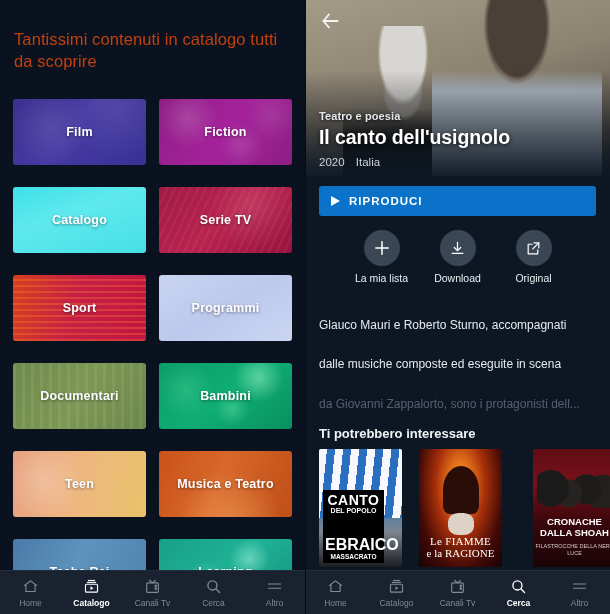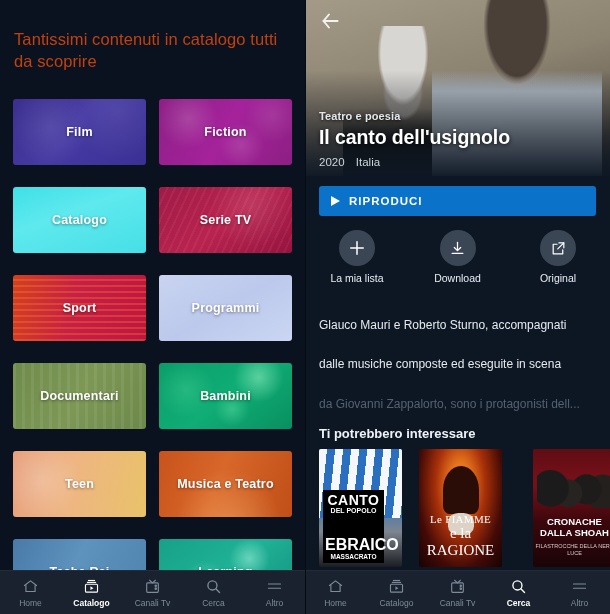--- a/index.html
+++ b/index.html
@@ -111,21 +111,21 @@
   .detail-body { padding:0 14px; }
   .play-btn {
     display:flex; align-items:center; gap:9px;
     height:30px; background:#0a72c8; border-radius:3px;
     padding:0 12px; margin-top:10px; cursor:pointer;
   }
   .play-btn .ptxt { font-size:11.5px; font-weight:700; letter-spacing:1px; color:#fff; }
   .tri { width:0; height:0; border-left:9px solid #fff; border-top:5.5px solid transparent;
          border-bottom:5.5px solid transparent; }
 
-  .actions { display:flex; justify-content:space-between; padding:14px 14px 0 14px; }
+  .actions { display:flex; justify-content:center; padding:14px 14px 0 14px; }
   .action { display:flex; flex-direction:column; align-items:center; gap:6px; cursor:pointer; width:76px; }
   .circ { width:36px; height:36px; border-radius:50%; background:#3b4654;
           display:flex; align-items:center; justify-content:center; }
   .action .alabel { font-size:10.5px; color:#e9edf1; }
 
   .synopsis { padding:12px 14px 0 14px; position:relative; }
   .synopsis p { font-size:12px; line-height:1.62; color:#e6eaee;margin-top:20px; }
   .synopsis p.fade { color:#566170; }
 
   .rec-title { font-size:13px; font-weight:600; color:#f0f3f6; padding:12px 14px 8px 14px; }
@@ -145,21 +145,21 @@
   .p1 .l4 { font-size:6.5px; }
 
   .p2 { background:radial-gradient(ellipse at 50% 30%, #e8761d 0 18%, #a8300a 42%, #430a06 72%, #160303 100%); }
   .p2 .fig { position:absolute; left:50%; top:14%; transform:translateX(-50%);
       width:36px; height:48px; background:#2a0d07; border-radius:50% 50% 18% 18%; }
   .p2 .face { position:absolute; left:50%; top:54%; transform:translateX(-50%);
       width:26px; height:22px; background:#dcd2c6; border-radius:40%; }
   .p2 .t { position:absolute; left:0; right:0; bottom:8px; text-align:center; color:#fff;
       font-family:"Liberation Serif", serif; }
   .p2 .t .a { font-size:11px; display:block; letter-spacing:.3px; }
-  .p2 .t .b { font-size:15px; display:block; }
+  .p2 .t .b { font-size:11px; display:block; }
 
   .p3 { background:linear-gradient(180deg,#5f0d14 0%,#7a1019 30%,#3a070c 62%,#1a0407 100%);margin-left:14px; }
   .p3 .heads { position:absolute; top:8%; left:4px; right:4px; height:42%;
       background:
         radial-gradient(circle at 18% 60%, #1b1b1b 0 26%, transparent 28%),
         radial-gradient(circle at 42% 70%, #262320 0 24%, transparent 26%),
         radial-gradient(circle at 66% 62%, #1e1c1a 0 25%, transparent 27%),
         radial-gradient(circle at 88% 68%, #23201d 0 23%, transparent 25%); }
   .p3 .t { position:absolute; left:0; right:0; bottom:10px; text-align:center; color:#fff; }
   .p3 .t .a { display:block; font-size:9.5px; font-weight:700; line-height:1.15; }

